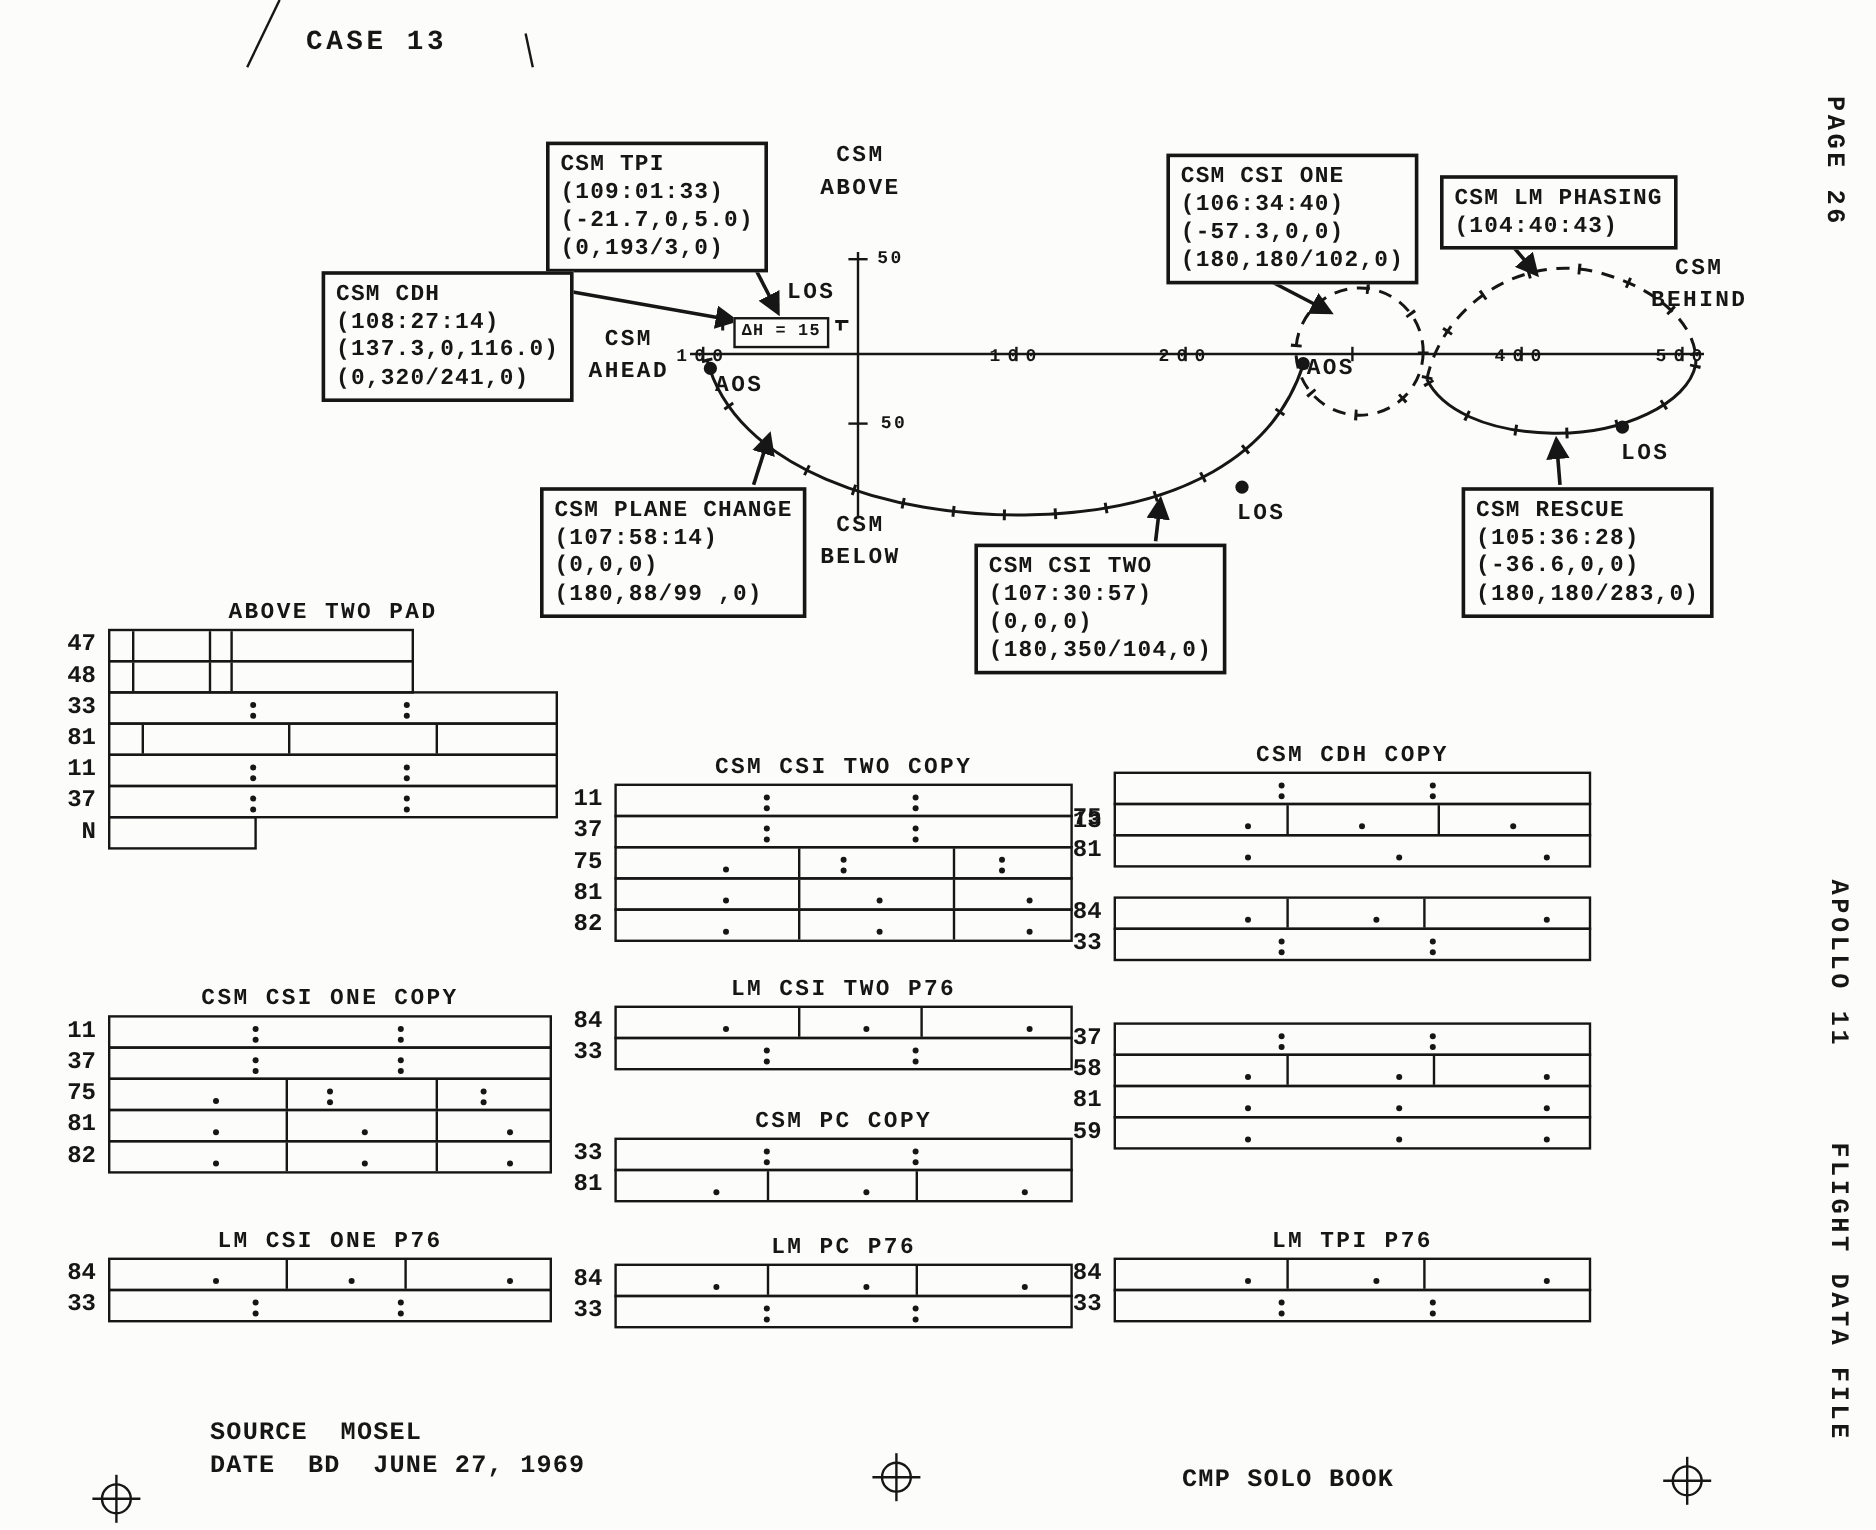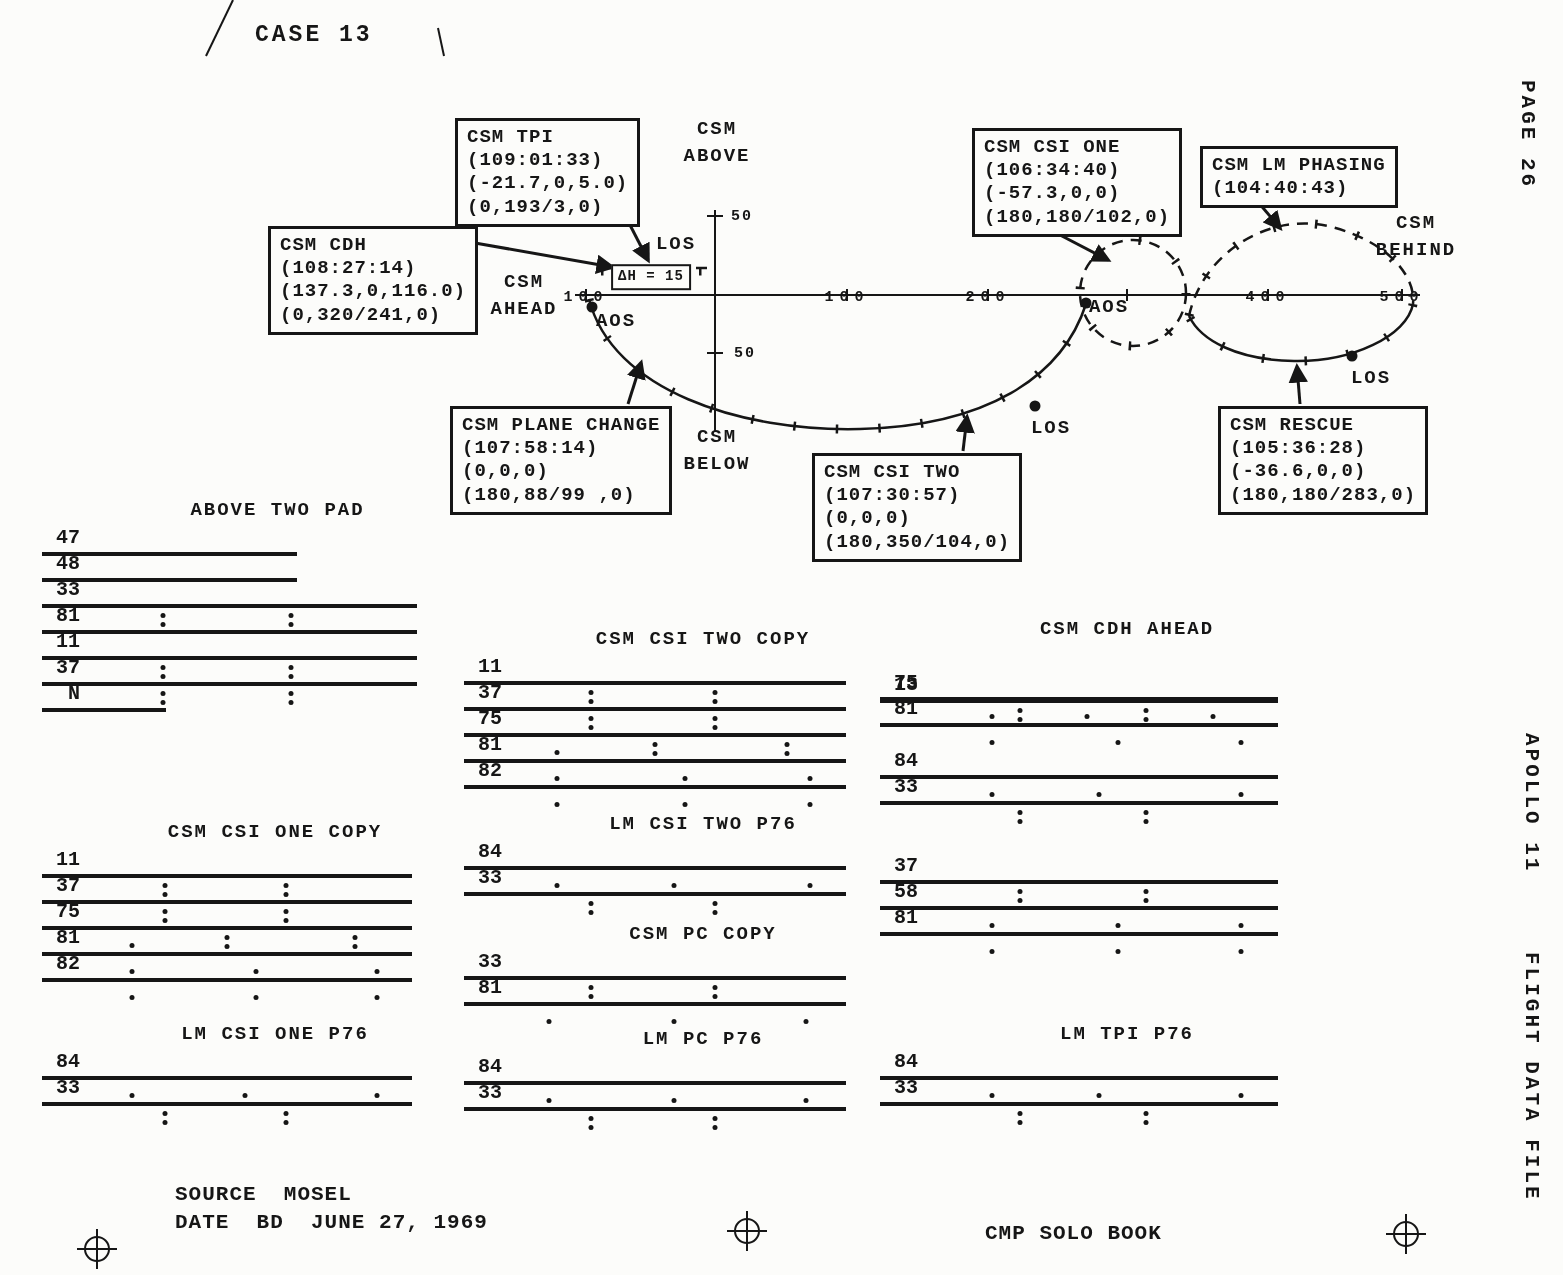--- a/index.html
+++ b/index.html
@@ -64,21 +64,21 @@
   .vtick{position:absolute;z-index:2;transform:translate(0,-50%);font-size:15px;font-weight:bold;letter-spacing:2px;}
   #vt0{left:731px;top:216px;}
   #vt1{left:734px;top:353px;}
   
   #pads{position:absolute;inset:0;z-index:2;}
   .pad-form{position:absolute;}
   .pad-title{
     font-size:19px;font-weight:bold;letter-spacing:2px;text-align:center;
     height:26px;line-height:24px;
   }
-  .pad-row{display:flex;align-items:stretch;flex-direction:column;}
+  .pad-row{display:flex;align-items:stretch;}
   .pad-form > .pad-row + .pad-row{margin-top:-2px;}
   .pad-row-label{
     flex:none;text-align:right;padding-right:10px;font-size:20px;font-weight:bold;
     line-height:28px;box-sizing:border-box;
   }
   .pad-row-label sub{font-size:13px;}
   .pad-row-box{
     flex:none;position:relative;border:2px solid #161616;box-sizing:border-box;
     background:transparent;
   }
@@ -480,21 +480,21 @@
       </div>
       <div class="pad-row" style="height: 28px;">
         <div class="pad-row-label" style="width: 48px;">33</div>
         <div class="pad-row-box" style="width: 382px;">
           <span class="pad-mark colon" style="left: 33%;"></span>
           <span class="pad-mark colon" style="left: 66%;"></span>
         </div>
       </div>
     </div>
     <div class="pad-form" style="left: 880px; top: 617px; width: 446px;">
-      <div class="pad-title" style="margin-left: 48px; width: 398px;">CSM CDH AHEAD</div>
+      <div class="pad-title" style="margin-left: 48px; width: 398px;">CSM CDH COPY</div>
       <div class="pad-row" style="height: 28px;">
         <div class="pad-row-label" style="width: 48px; margin-top: 28px;">13</div>
         <div class="pad-row-box" style="width: 398px;">
           <span class="pad-mark colon" style="left: 35%;"></span>
           <span class="pad-mark colon" style="left: 67%;"></span>
         </div>
       </div>
       <div class="pad-row" style="height: 28px;">
         <div class="pad-row-label" style="width: 48px;">75</div>
         <div class="pad-row-box" style="width: 398px;">
@@ -552,20 +552,28 @@
         </div>
       </div>
       <div class="pad-row" style="height: 28px;">
         <div class="pad-row-label" style="width: 48px;">81</div>
         <div class="pad-row-box" style="width: 398px;">
           <span class="pad-mark dot" style="left: 28%;"></span>
           <span class="pad-mark dot" style="left: 60%;"></span>
           <span class="pad-mark dot" style="left: 91%;"></span>
         </div>
       </div>
+      <div class="pad-row" style="height: 28px;">
+        <div class="pad-row-label" style="width: 48px;">59</div>
+        <div class="pad-row-box" style="width: 398px;">
+          <span class="pad-mark dot" style="left: 28%;"></span>
+          <span class="pad-mark dot" style="left: 60%;"></span>
+          <span class="pad-mark dot" style="left: 91%;"></span>
+        </div>
+      </div>
     </div>
     <div class="pad-form" style="left: 880px; top: 1022px; width: 446px;">
       <div class="pad-title" style="margin-left: 48px; width: 398px;">LM TPI P76</div>
       <div class="pad-row" style="height: 28px;">
         <div class="pad-row-label" style="width: 48px;">84</div>
         <div class="pad-row-box" style="width: 398px;">
           <div class="pad-div" style="left: 36%;"></div>
           <div class="pad-div" style="left: 65%;"></div>
           <span class="pad-mark dot" style="left: 28%;"></span>
           <span class="pad-mark dot" style="left: 55%;"></span>

